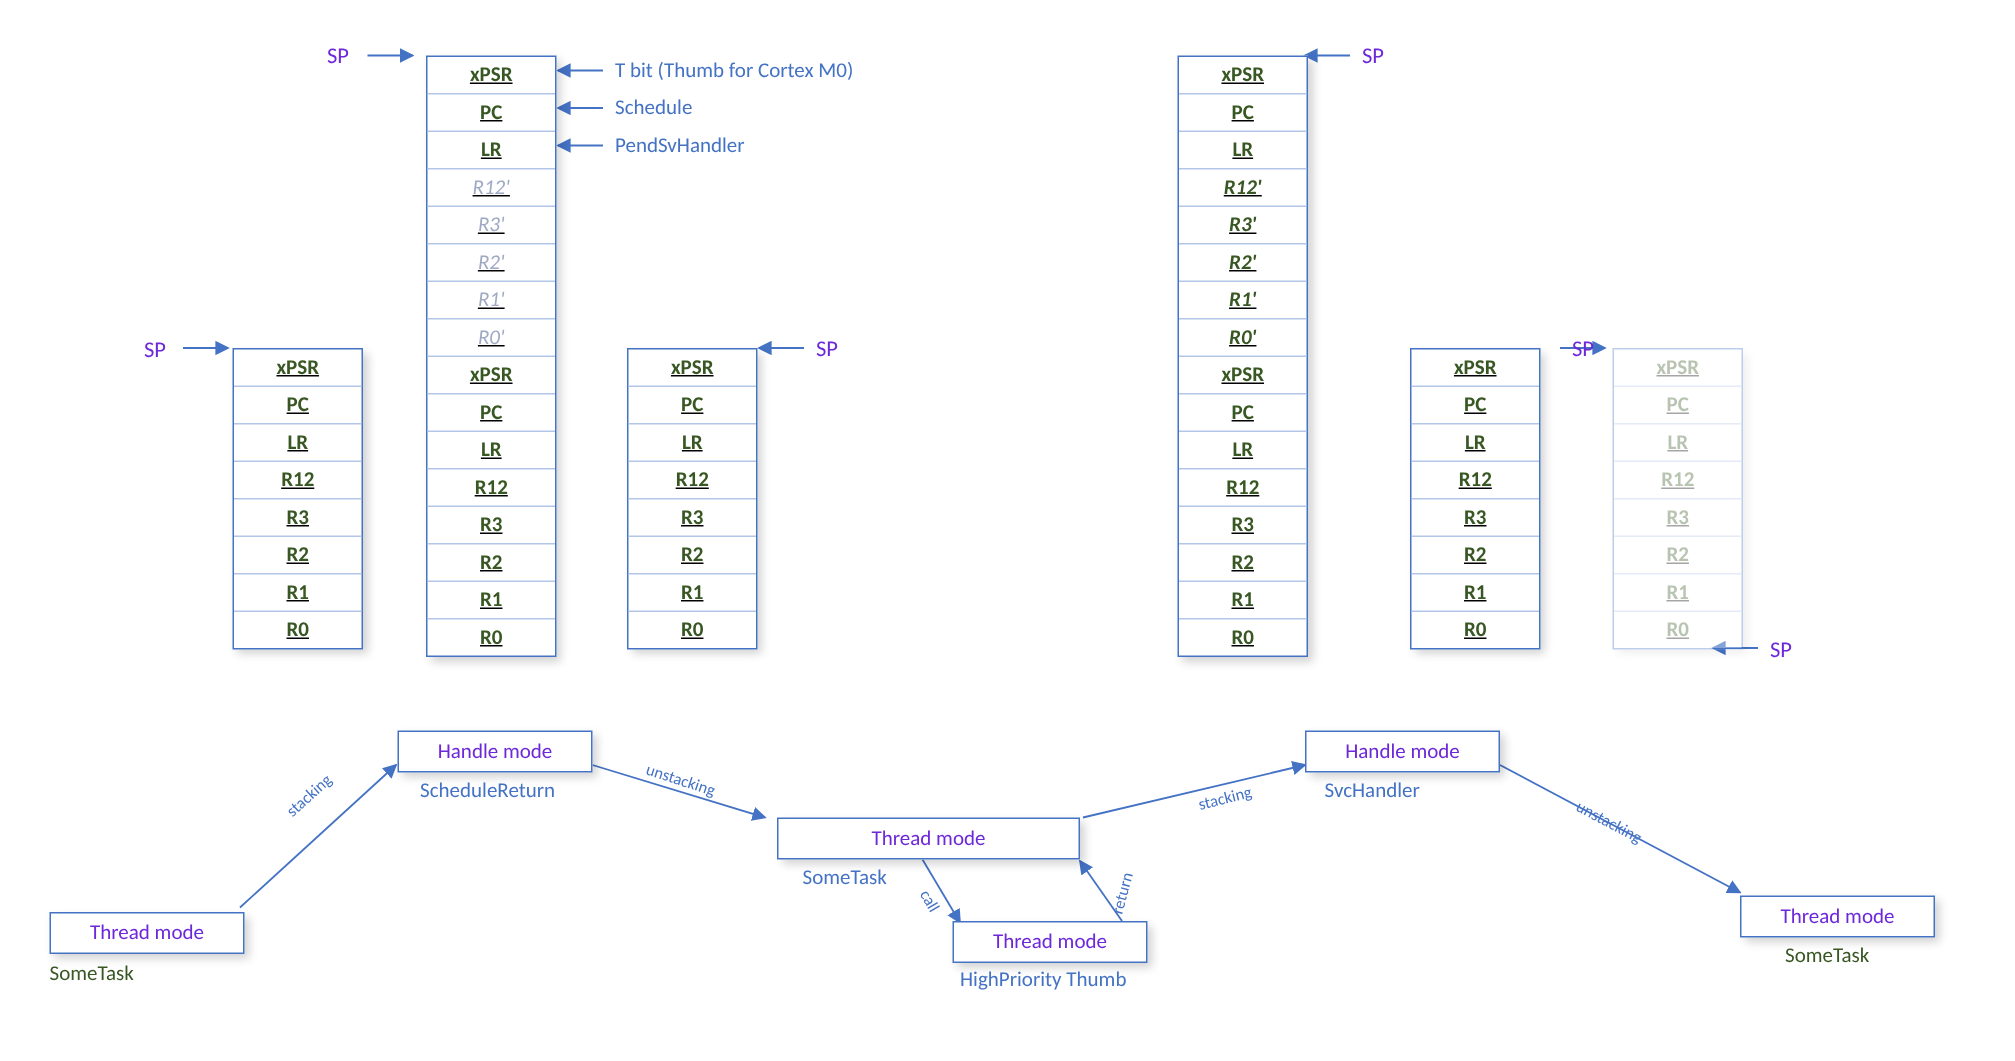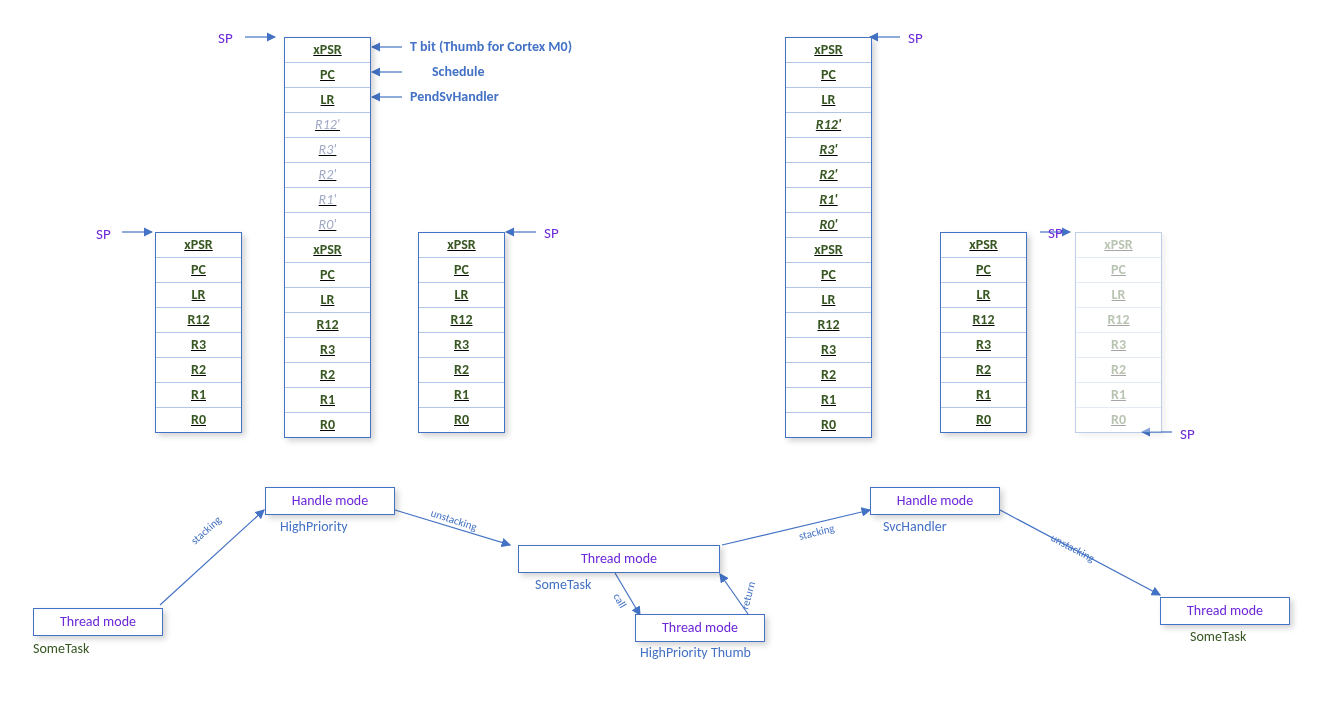--- a/index.html
+++ b/index.html
@@ -53,21 +53,20 @@
   .sp-label {
     position: absolute;
     color: #6d28d9;
     font-size: 15px;
   }
   .annot {
     position: absolute;
     color: #4472c4;
     font-size: 14px;
     white-space: nowrap;
-    font-weight: bold;
   }
   svg.ov {
     position: absolute;
     left: 0; top: 0;
     width: 1343px;
     height: 707px;
     pointer-events: none;
   }
   .arrow-line { stroke: #4472c4; stroke-width: 1.2; fill: none; }
   .arrow-head { fill: #4472c4; }
@@ -141,21 +140,21 @@
   <div class="cell">PC</div>
   <div class="cell">LR</div>
   <div class="cell">R12</div>
   <div class="cell">R3</div>
   <div class="cell">R2</div>
   <div class="cell">R1</div>
   <div class="cell">R0</div>
 </div>
 <span class="sp-label" style="left:218px; top:29px;">SP</span>
 <span class="annot" style="left:410px; top:38px;">T bit (Thumb for Cortex M0)</span>
-<span class="annot" style="left:432px; top:63px;">Schedule</span>
+<span class="annot" style="left:410px; top:63px;">Schedule</span>
 <span class="annot" style="left:410px; top:88px;">PendSvHandler</span>
 
 <div class="stack" style="left:418px; top:232px; width:85px;">
   <div class="cell">xPSR</div>
   <div class="cell">PC</div>
   <div class="cell">LR</div>
   <div class="cell">R12</div>
   <div class="cell">R3</div>
   <div class="cell">R2</div>
   <div class="cell">R1</div>
@@ -204,21 +203,21 @@
   <div class="cell">R2</div>
   <div class="cell">R1</div>
   <div class="cell">R0</div>
 </div>
 <span class="sp-label" style="left:1180px; top:425px;">SP</span>
 
 <div class="modebox nrm" style="left:33px; top:608px;">Thread mode</div>
 <span class="sublabel green" style="left:33px; top:640px;">SomeTask</span>
 
 <div class="modebox nrm" style="left:265px; top:487px;">Handle mode</div>
-<span class="sublabel" style="left:280px; top:518px;">HighPriority</span>
+<span class="sublabel" style="left:280px; top:518px;">ScheduleReturn</span>
 
 <div class="modebox wide" style="left:518px; top:545px;">Thread mode</div>
 <span class="sublabel" style="left:535px; top:576px;">SomeTask</span>
 
 <div class="modebox nrm" style="left:635px; top:614px;">Thread mode</div>
 <span class="sublabel" style="left:640px; top:644px;">HighPriority Thumb</span>
 
 <div class="modebox nrm" style="left:870px; top:487px;">Handle mode</div>
 <span class="sublabel" style="left:883px; top:518px;">SvcHandler</span>
 

